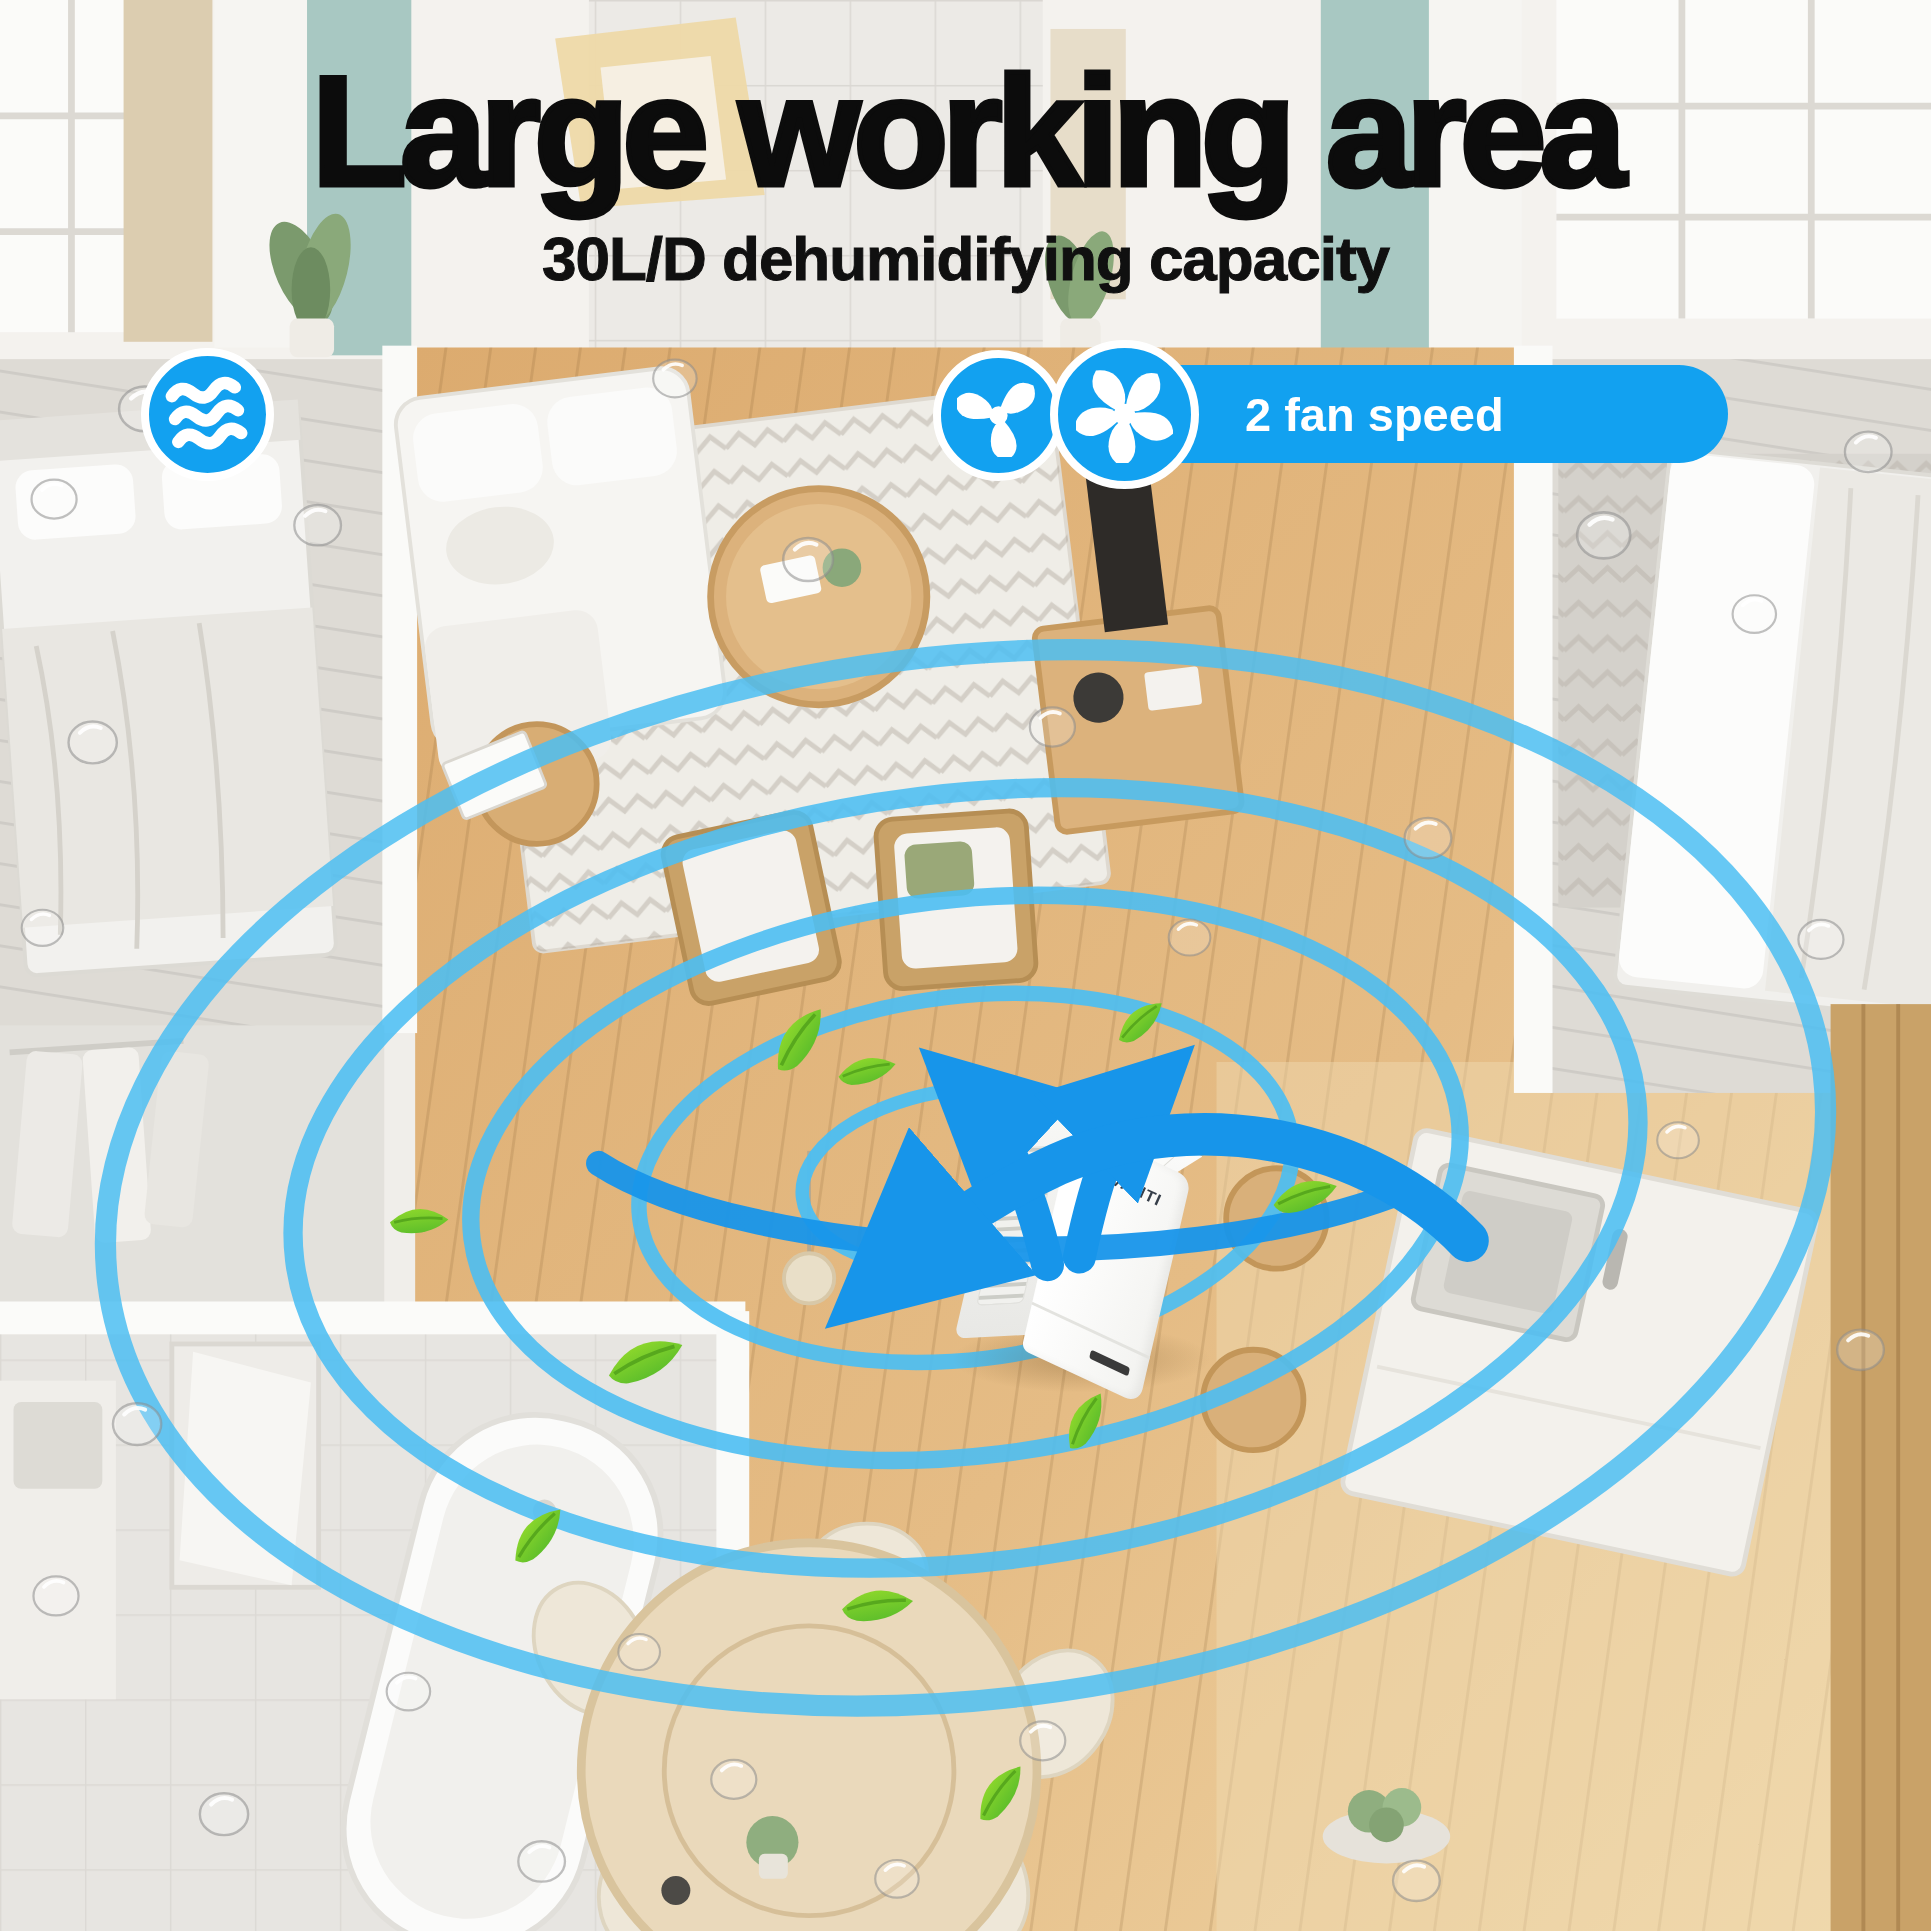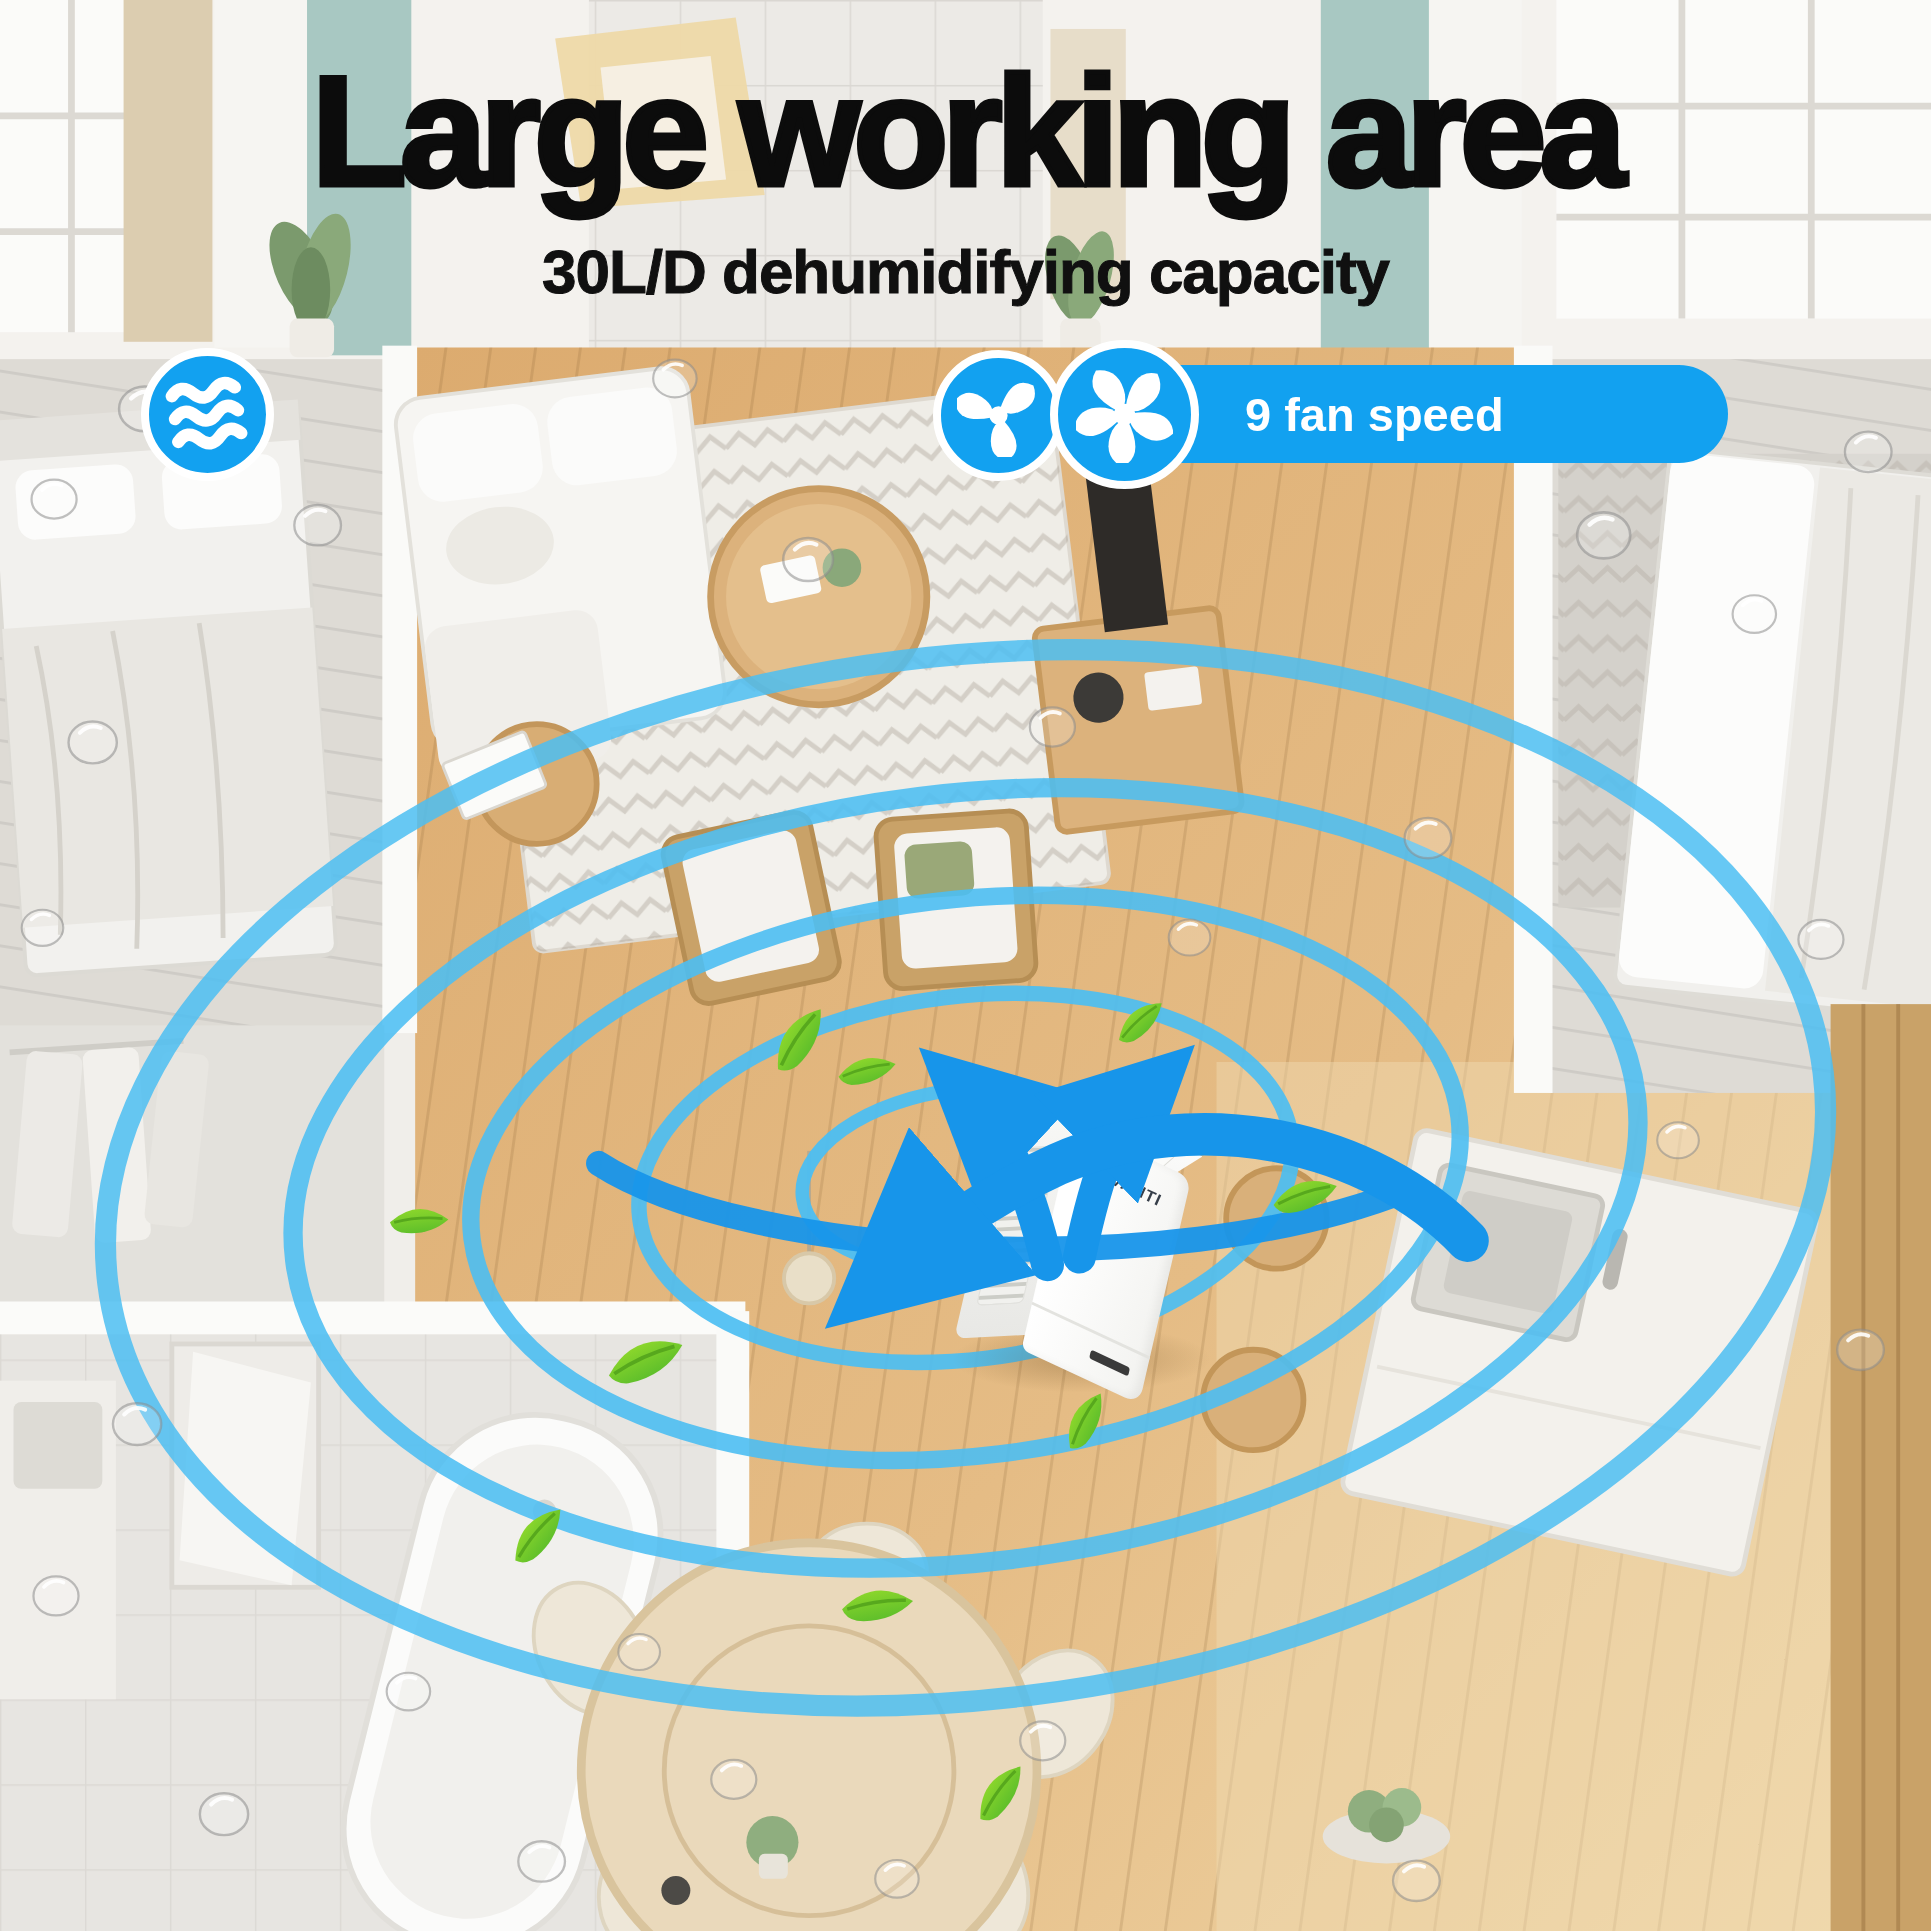--- a/index.html
+++ b/index.html
@@ -12,21 +12,21 @@
   .rings-layer{z-index:12;}
   .arrows-layer{z-index:30;}
 
   
   .header{position:absolute;left:0;top:50px;width:1931px;text-align:center;z-index:40;}
   .title{
     font-size:156px;font-weight:700;letter-spacing:-6.8px;line-height:1.05;
     color:#0c0c0c;-webkit-text-stroke:4.8px #0c0c0c;
   }
   .subtitle{
-    margin-top:22px;font-size:62px;font-weight:700;letter-spacing:-1px;
+    margin-top:9px;font-size:62px;font-weight:700;letter-spacing:-1px;
     color:#101010;-webkit-text-stroke:1px #101010;
   }
 
   
   .badge-pill{
     position:absolute;height:98px;background:#12a1f0;color:#ffffff;
     display:flex;align-items:center;border-radius:0 49px 49px 0;
     font-size:47px;font-weight:700;z-index:41;box-sizing:border-box;
   }
   .pill-airflow{left:243px;top:365px;width:560px;padding-left:77px;}
@@ -363,21 +363,21 @@
     <svg width="85" height="77" viewBox="0 0 88 80">
       <g stroke="#ffffff" stroke-width="13" fill="none" stroke-linecap="round" transform="rotate(-8 44 40)">
         <path d="M10 16 q11 -12 22 0 t22 0 t22 0"></path>
         <path d="M10 40 q11 -12 22 0 t22 0 t22 0"></path>
         <path d="M10 64 q11 -12 22 0 t22 0 t22 0"></path>
       </g>
     </svg>
   </div>
 
   <div class="badge-pill pill-fan">
-    <span>9 fan speed</span>
+    <span>2 fan speed</span>
   </div>
   <div class="badge-circle circ-fan3">
     <svg width="83" height="83" viewBox="-50 -50 100 100">
       <g fill="#ffffff">
         <path d="M2 -8 Q 16 -50 42 -36 Q 50 -14 24 -4 Q 10 1 2 -8"></path>
         <path d="M2 -8 Q 16 -50 42 -36 Q 50 -14 24 -4 Q 10 1 2 -8" transform="rotate(120)"></path>
         <path d="M2 -8 Q 16 -50 42 -36 Q 50 -14 24 -4 Q 10 1 2 -8" transform="rotate(240)"></path>
         <circle r="11"></circle>
       </g>
     </svg>

